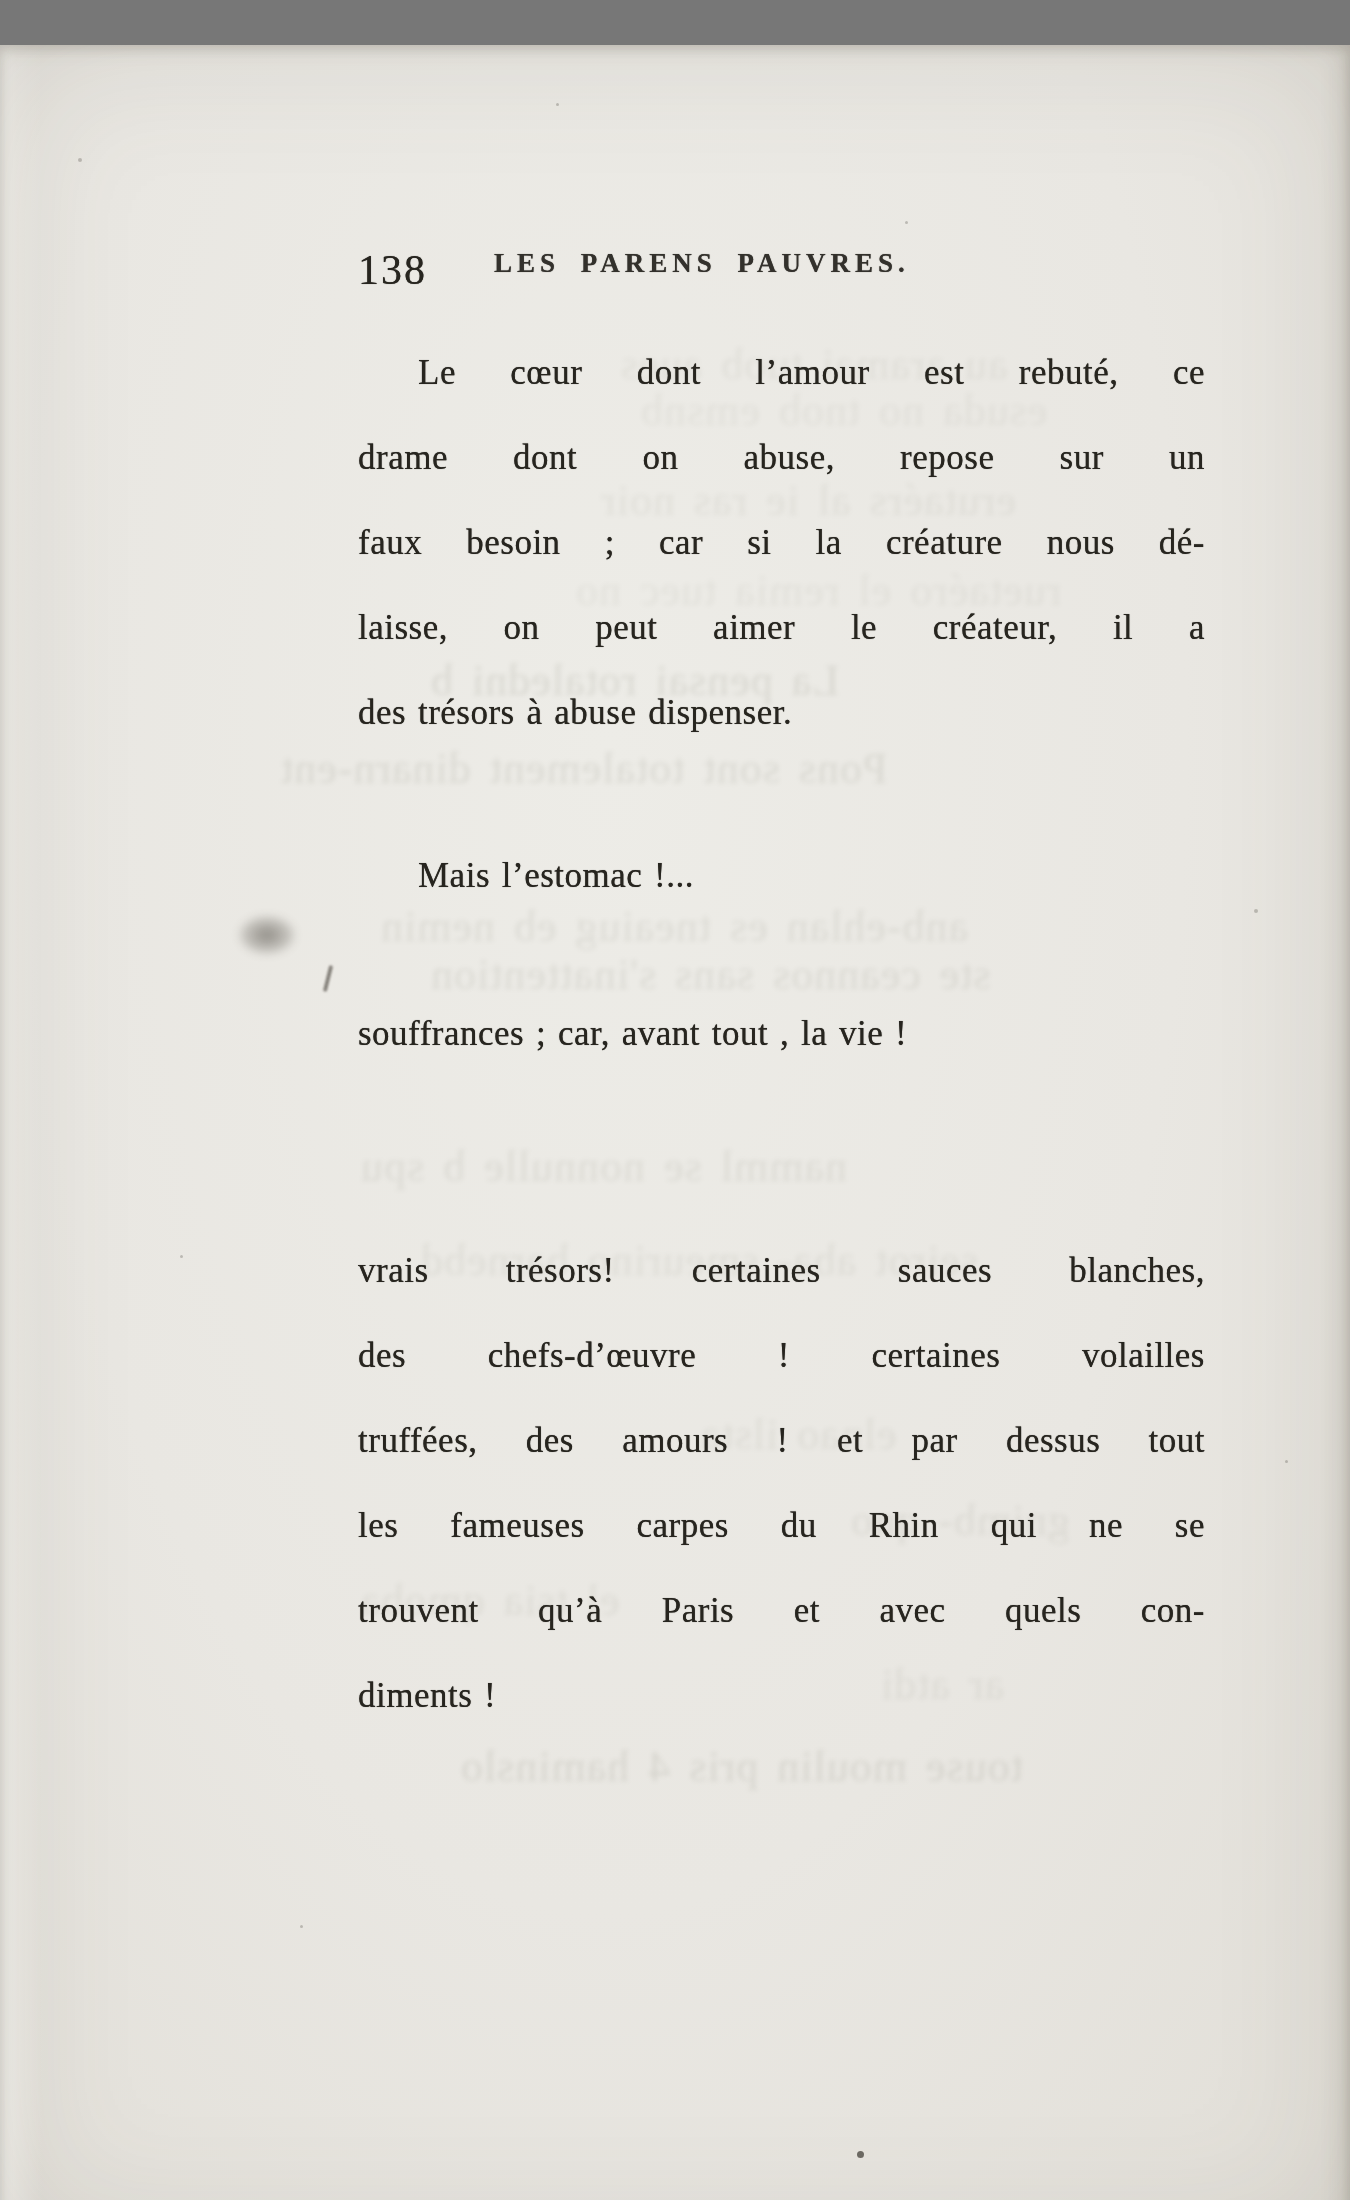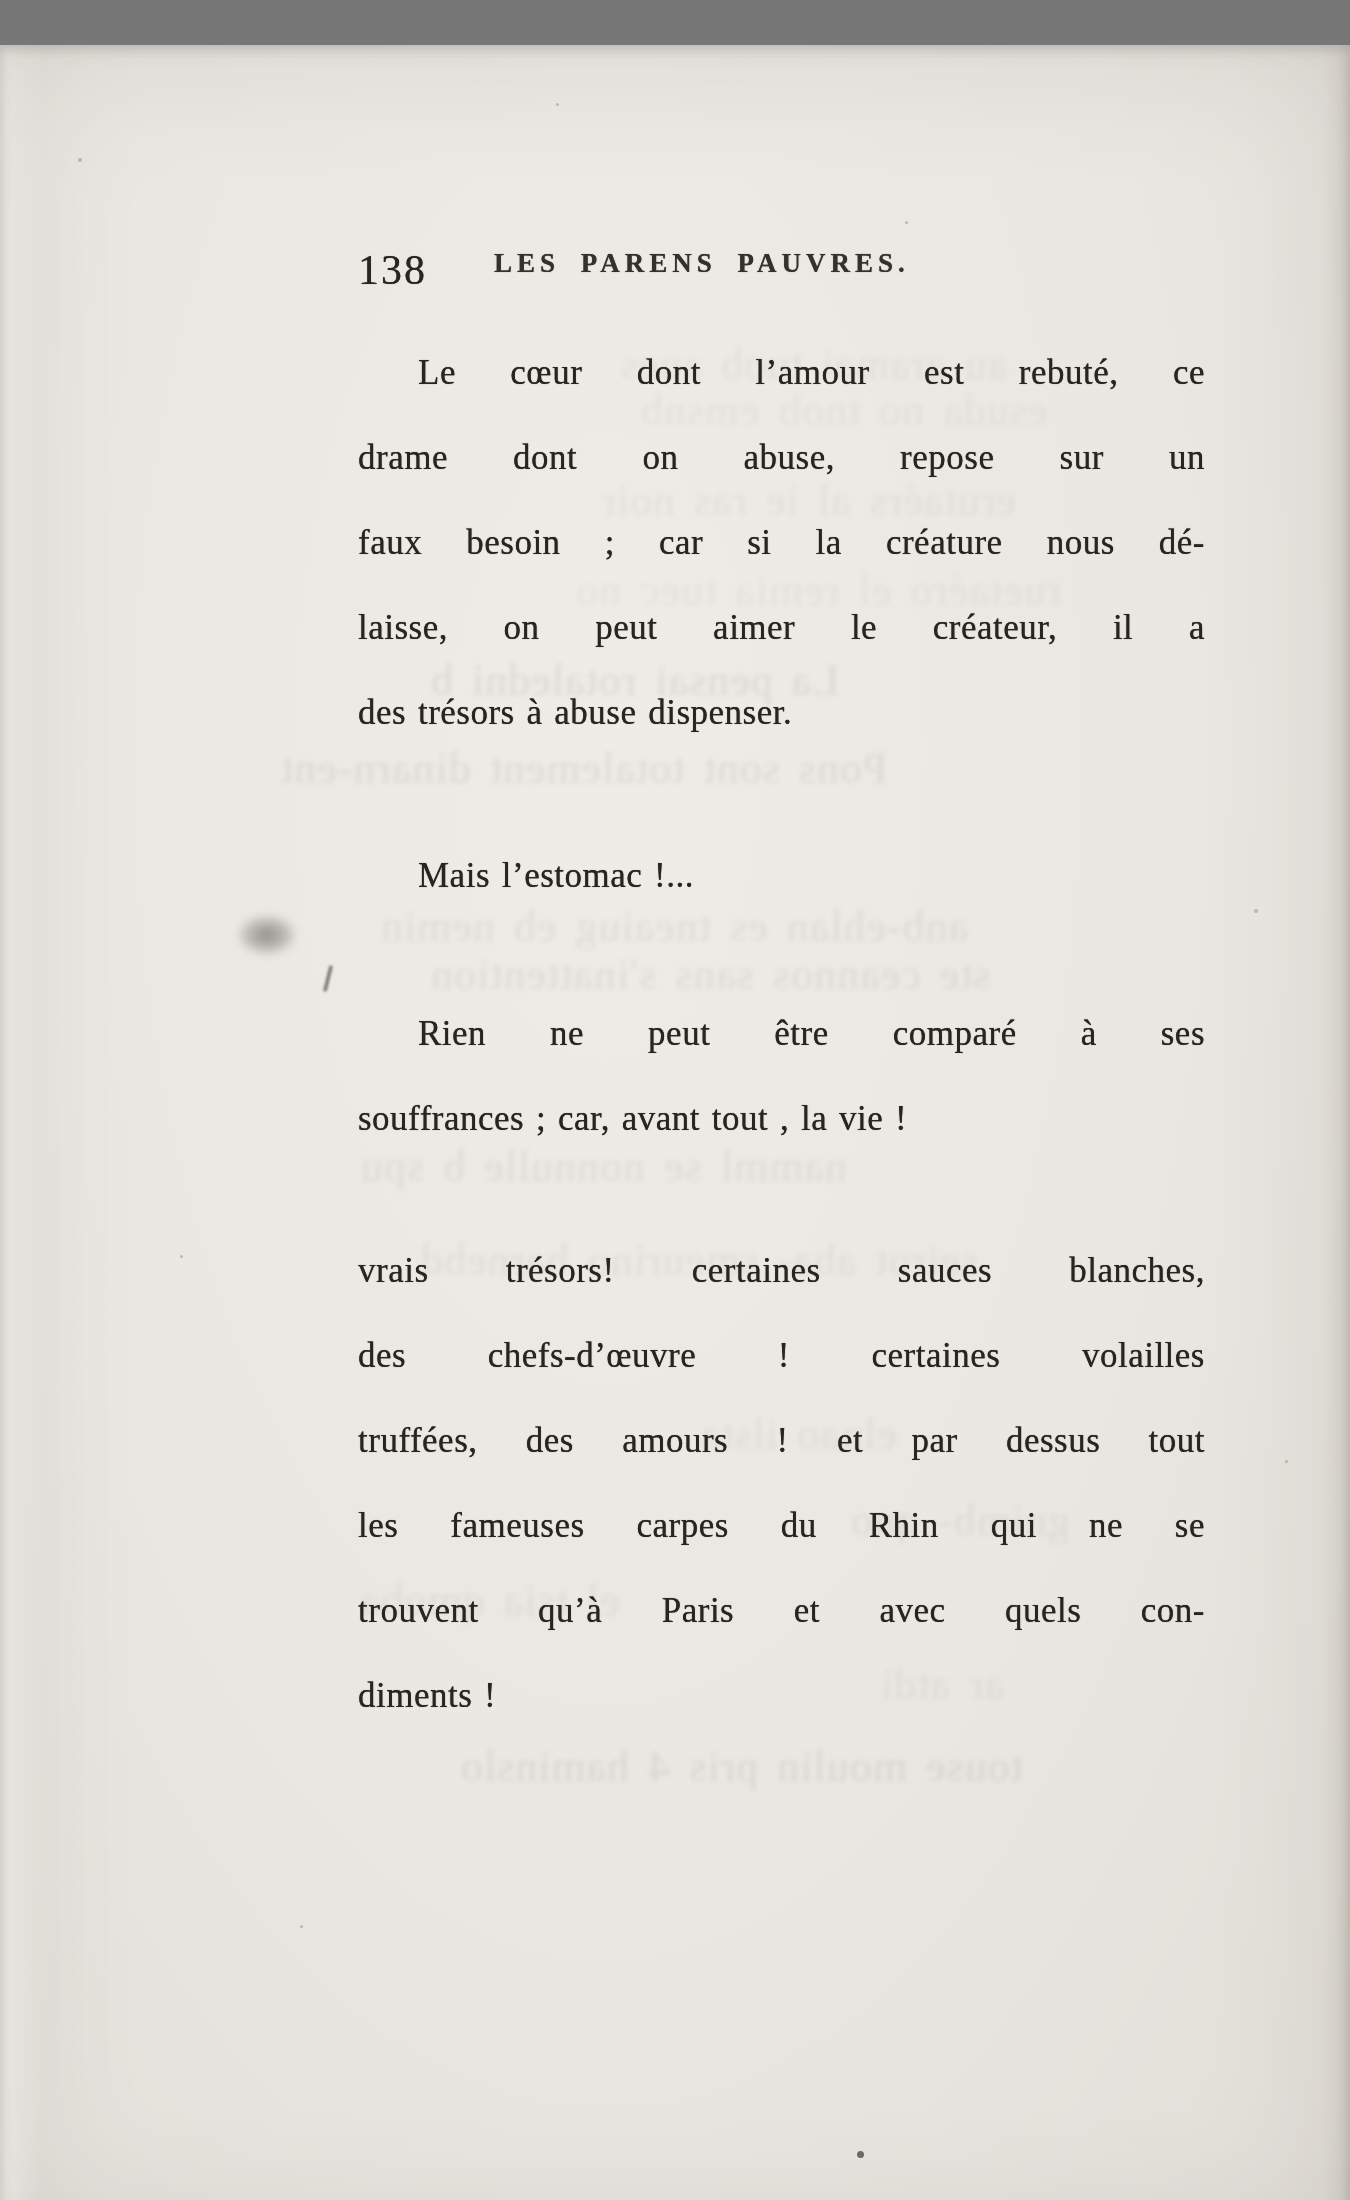--- a/index.html
+++ b/index.html
@@ -90,21 +90,20 @@
         <div class="text-line ink justify first">Le cœur dont l’amour est rebuté, ce</div>
         <div class="text-line ink justify">drame dont on abuse, repose sur un</div>
         <div class="text-line ink justify">faux besoin ; car si la créature nous dé-</div>
         <div class="text-line ink justify">laisse, on peut aimer le créateur, il a</div>
         <div class="text-line ink">des trésors à abuse dispenser.</div>
       </div>
       <div class="paragraph p2">
         <div class="text-line ink first">Mais l’estomac !...</div>
       </div>
       <div class="paragraph p3">
-        <div class="text-line ink justify first">Rien ne peut être comparé à ses</div>
         <div class="text-line ink">souffrances ; car, avant tout , la vie !</div>
       </div>
       <div class="paragraph p4">
         <div class="text-line ink justify">vrais trésors! certaines sauces blanches,</div>
         <div class="text-line ink justify">des chefs-d’œuvre ! certaines volailles</div>
         <div class="text-line ink justify">truffées, des amours ! et par dessus tout</div>
         <div class="text-line ink justify">les fameuses carpes du Rhin qui ne se</div>
         <div class="text-line ink justify">trouvent qu’à Paris et avec quels con-</div>
         <div class="text-line ink">diments !</div>
       </div>

